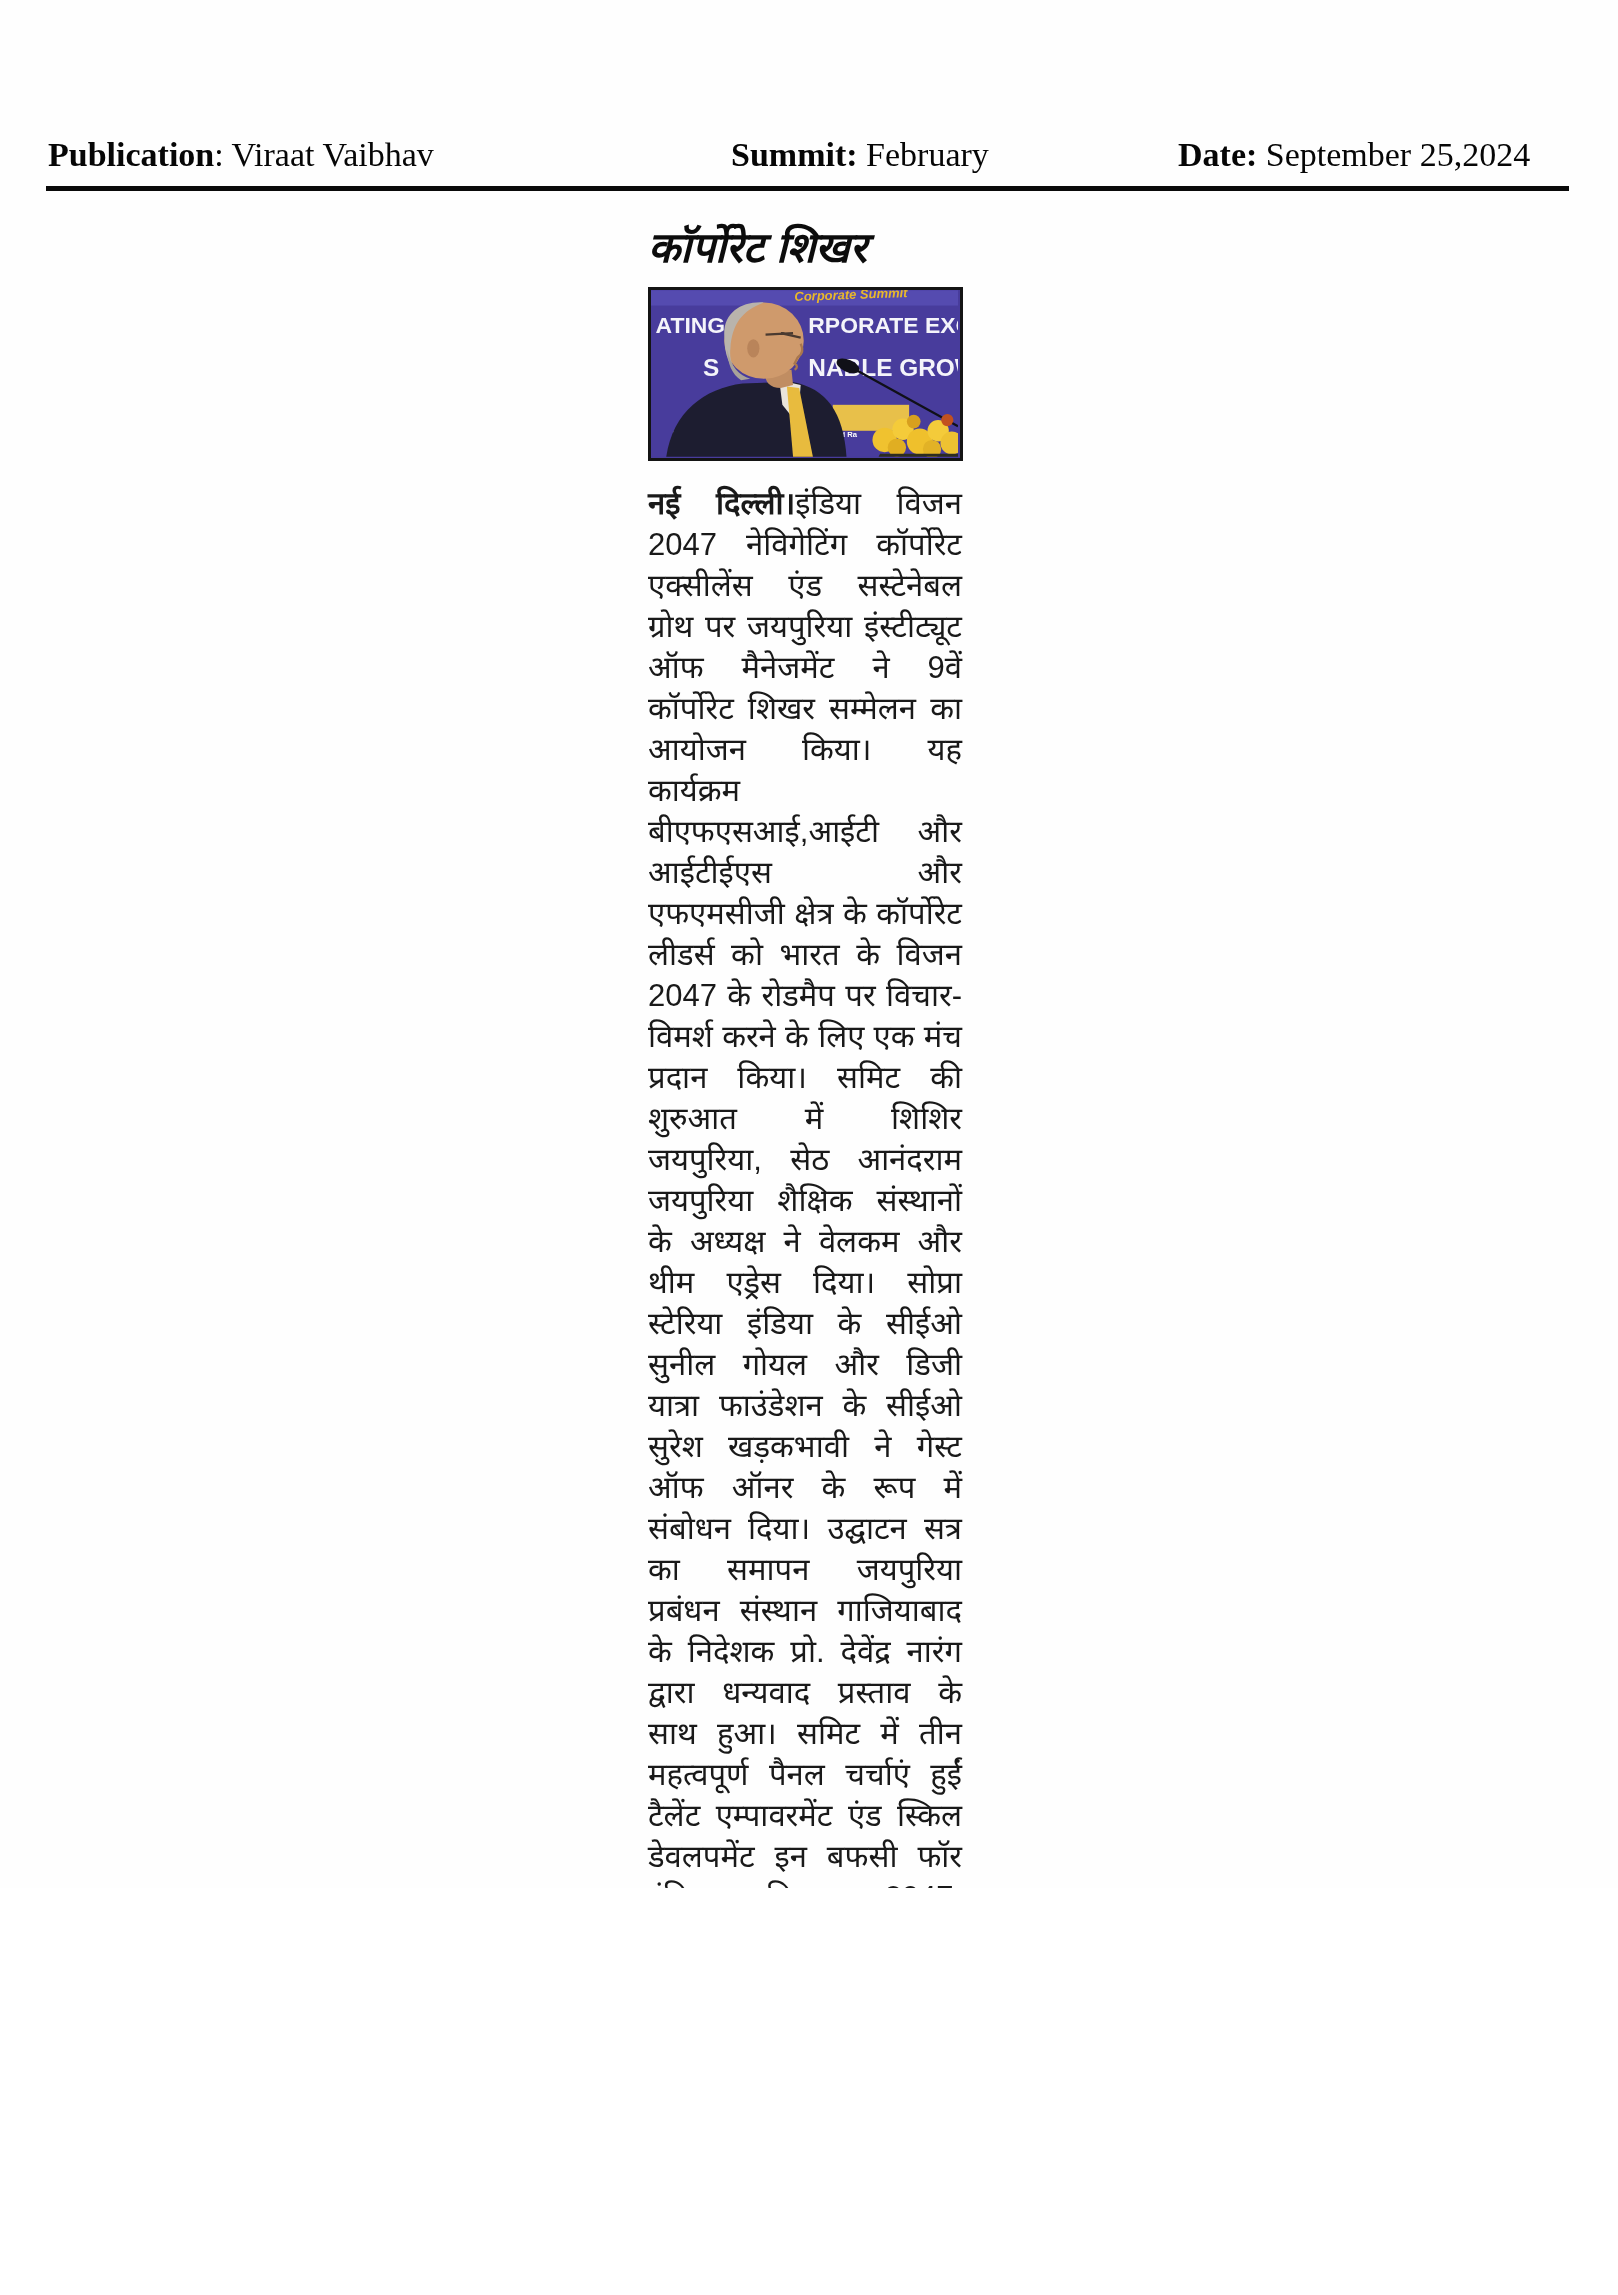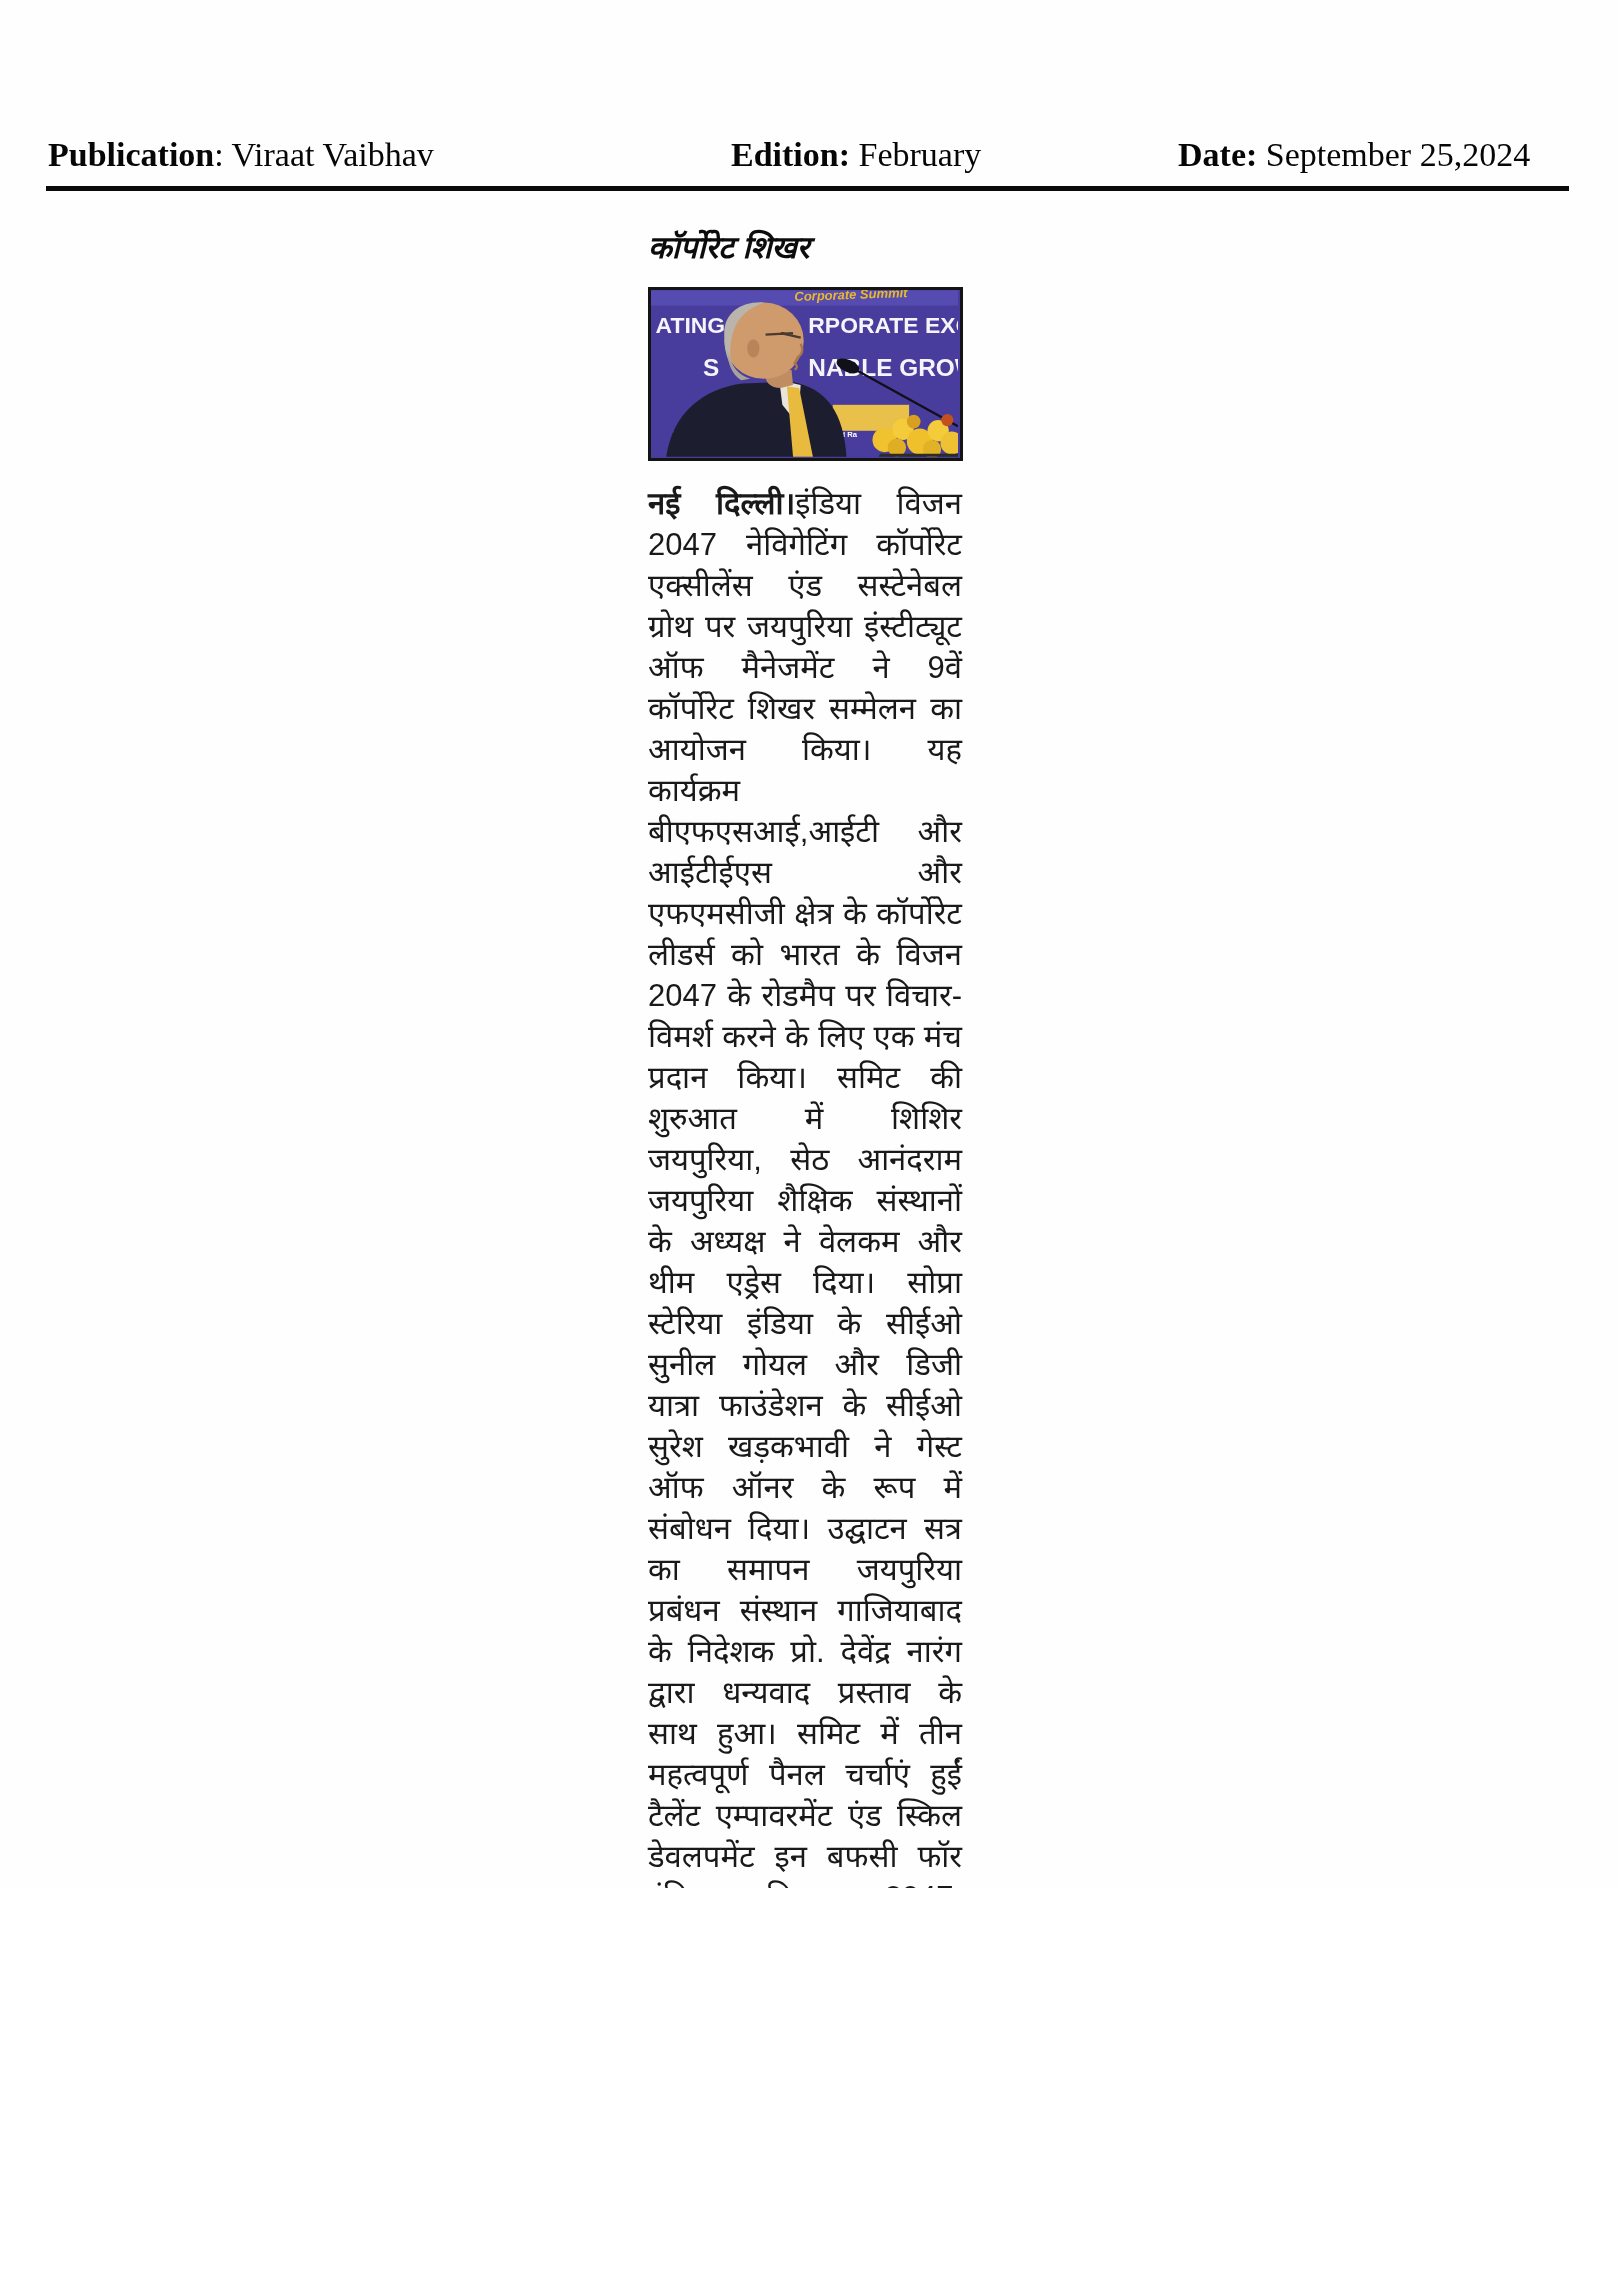--- a/index.html
+++ b/index.html
@@ -40,21 +40,21 @@
   
   .article-col {
     position: absolute;
     left: 648px; top: 220px;
     width: 315px;
   }
   .headline {
     font-family: "Liberation Sans", sans-serif;
     font-weight: bold;
     font-style: italic;
-    font-size: 31px;
+    font-size: 42px;
     line-height: 55px;
     color: #0c0c0c;
     letter-spacing: 0px;
   }
 
   
   .photo-frame {
     margin-top: 12.2px;
     width: 315px; height: 174px;
     border: 3.8px solid #141414;
@@ -77,21 +77,21 @@
   }
   .dateline { font-weight: bold; }
 </style>
 </head>
 <body>
 
 <div class="page">
 
   <div class="clip-header">
     <span class="seg seg-publication"><b>Publication</b><span>: Viraat Vaibhav</span></span>
-    <span class="seg seg-edition"><b>Edition:</b><span> February</span></span>
+    <span class="seg seg-edition"><b>Summit:</b><span> February</span></span>
     <span class="seg seg-date"><b>Date:</b><span> September 25,2024</span></span>
   </div>
   <div class="header-divider"></div>
 
   <div class="article-col">
 
     <div class="headline">
       <div>कॉर्पोरेट शिखर</div>
     </div>
 

